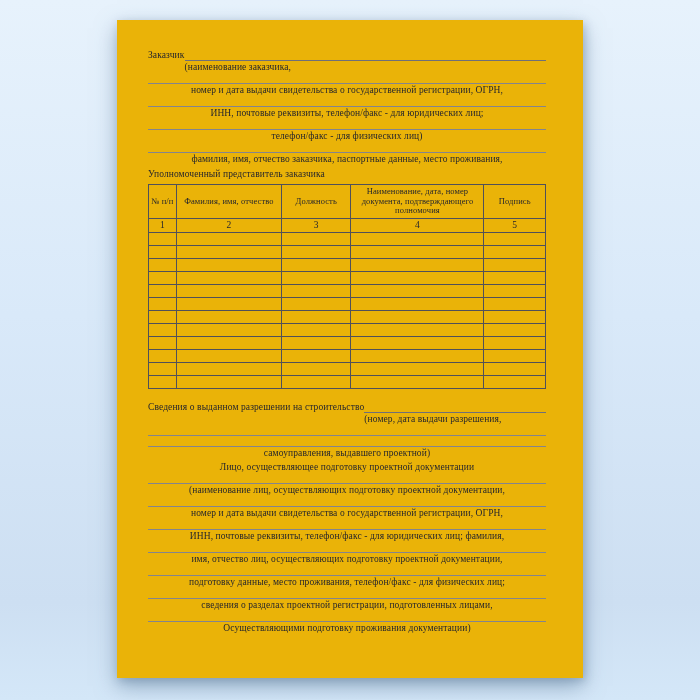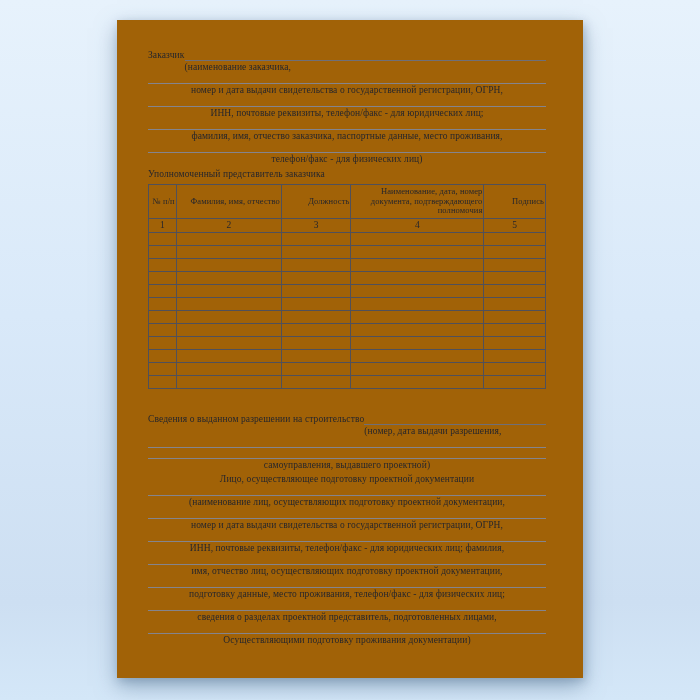--- a/index.html
+++ b/index.html
@@ -12,21 +12,21 @@
   }
   body {
     background: linear-gradient(180deg, #e7f2fc 0%, #d9e9f9 45%, #cddff2 86%, #d4e7f8 100%);
   }
   .page {
     position: absolute;
     left: 117px;
     top: 20px;
     width: 466px;
     height: 658px;
-    background: #a16207;
+    background: #eab308;
     box-shadow: 0 8px 20px rgba(88, 118, 150, 0.55), 2px 3px 8px rgba(88, 118, 150, 0.30);
   }
   .content {
     position: absolute;
     left: 31px;
     right: 37px;
     top: 29px;
     font-size: 9.5px;
     color: #26262c;
     letter-spacing: 0.1px;
@@ -76,32 +76,32 @@
     table-layout: fixed;
   }
   table.rep th, table.rep td {
     border: 1px solid #50505a;
     padding: 0;
   }
   table.rep th {
     font-weight: normal;
     font-size: 8.5px;
     line-height: 9.5px;
-    text-align: right;
+    text-align: center;
     vertical-align: middle;
     padding: 2px 1px;
   }
   table.rep td.num {
     height: 13px;
     text-align: center;
     font-size: 9.5px;
     line-height: 11px;
   }
   table.rep tbody td { height: 12px; }
-  .permit-gap { margin-top: 24px; }
+  .permit-gap { margin-top: 12px; }
 </style>
 </head>
 <body>
 
 <div class="scene">
   <div class="page">
     <div class="content">
 
       <div class="blank-row">
         <span>Заказчик</span>
@@ -114,25 +114,25 @@
       <div class="pair">
         <div class="rule"></div>
         <div class="caption">номер и дата выдачи свидетельства о государственной регистрации, ОГРН,</div>
       </div>
       <div class="pair">
         <div class="rule"></div>
         <div class="caption">ИНН, почтовые реквизиты, телефон/факс - для юридических лиц;</div>
       </div>
       <div class="pair">
         <div class="rule"></div>
+        <div class="caption">телефон/факс - для физических лиц)</div>
+      </div>
+      <div class="pair">
+        <div class="rule"></div>
         <div class="caption">фамилия, имя, отчество заказчика, паспортные данные, место проживания,</div>
-      </div>
-      <div class="pair">
-        <div class="rule"></div>
-        <div class="caption">телефон/факс - для физических лиц)</div>
       </div>
 
       <div class="section-title">Уполномоченный представитель заказчика</div>
       <table class="rep">
         <colgroup>
           <col style="width:7%">
           <col style="width:26.5%">
           <col style="width:17.5%">
           <col style="width:33.5%">
           <col style="width:15.5%">
@@ -273,21 +273,21 @@
       <div class="pair">
         <div class="rule"></div>
         <div class="caption">имя, отчество лиц, осуществляющих подготовку проектной документации,</div>
       </div>
       <div class="pair">
         <div class="rule"></div>
         <div class="caption">подготовку данные, место проживания, телефон/факс - для физических лиц;</div>
       </div>
       <div class="pair">
         <div class="rule"></div>
-        <div class="caption">сведения о разделах проектной представитель, подготовленных лицами,</div>
+        <div class="caption">сведения о разделах проектной регистрации, подготовленных лицами,</div>
       </div>
       <div class="pair">
         <div class="rule"></div>
         <div class="caption">Осуществляющими подготовку проживания документации)</div>
       </div>
 
     </div>
   </div>
 </div>
 

